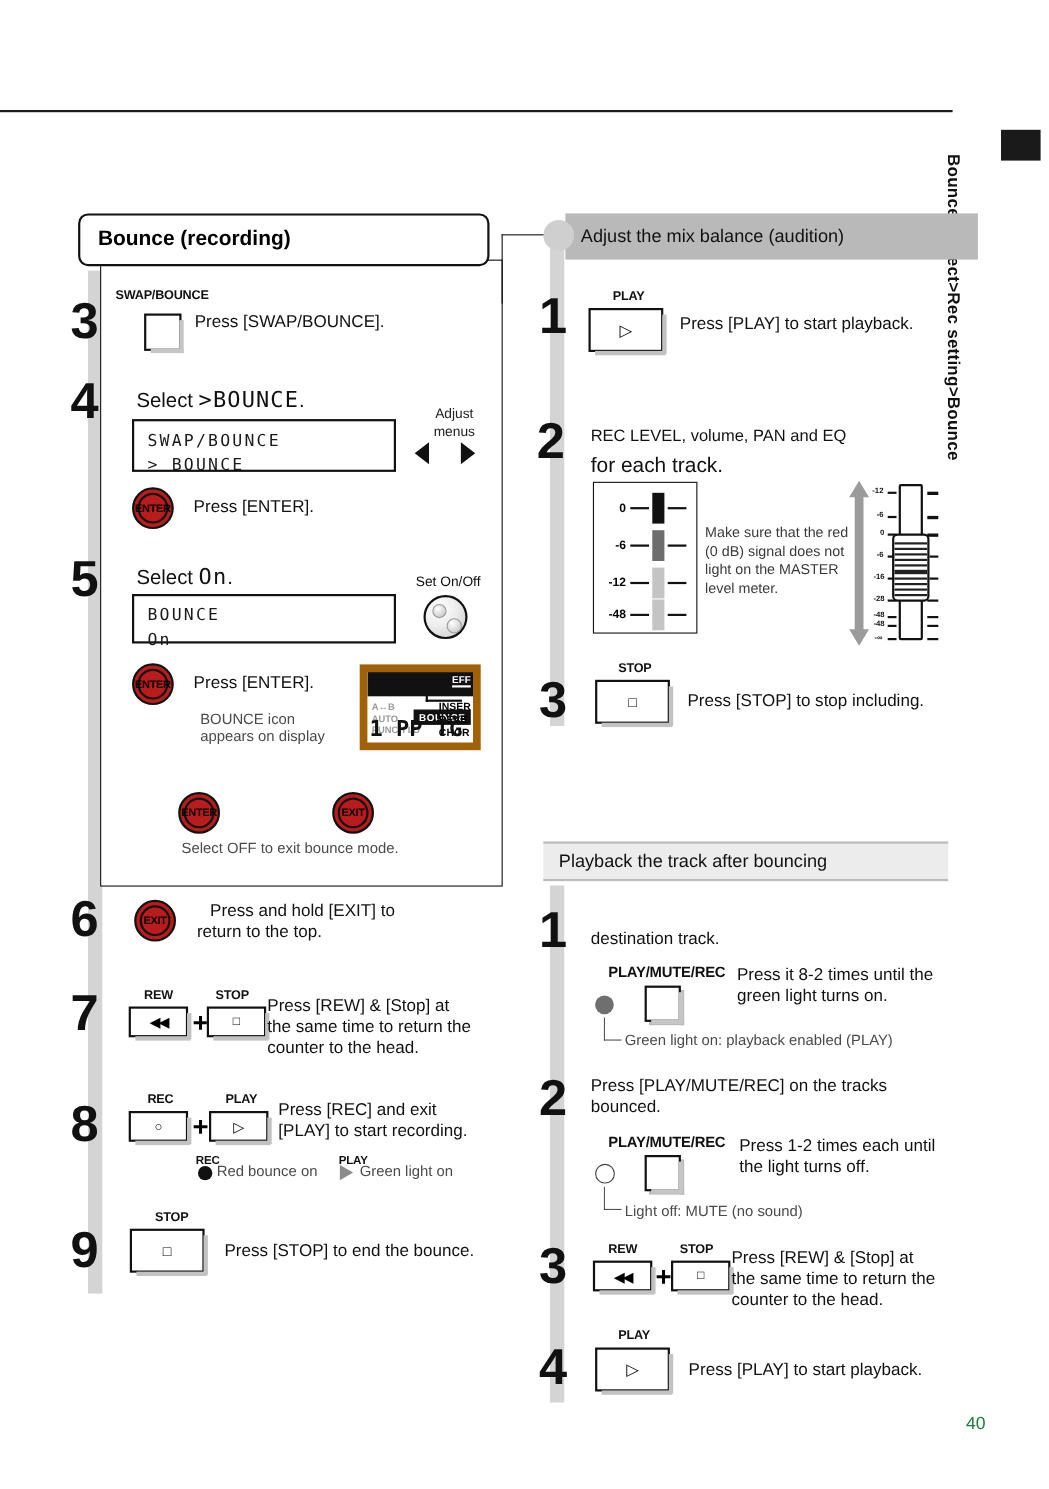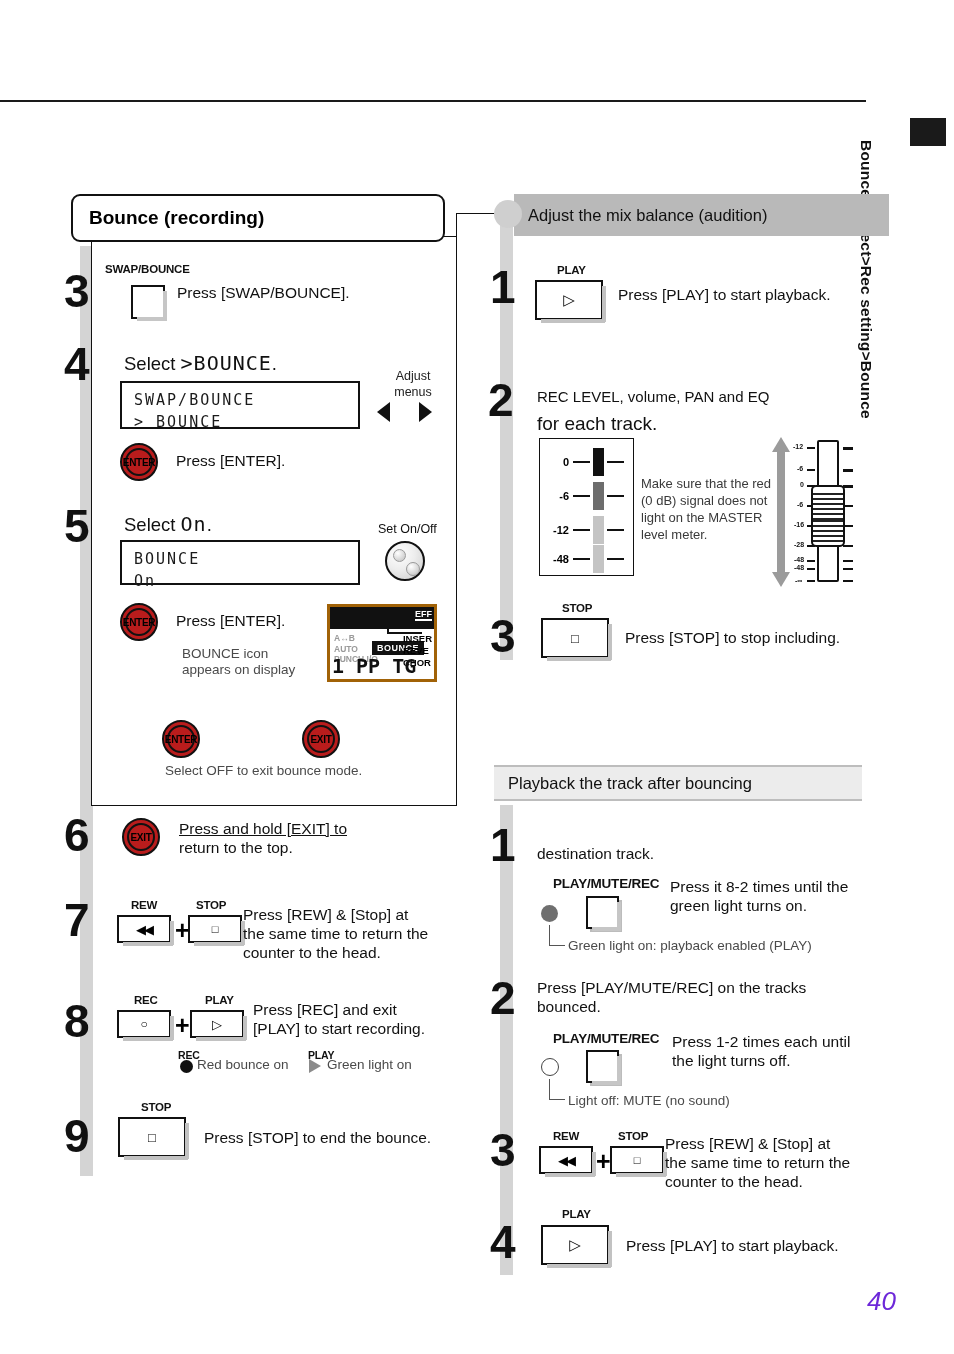--- a/index.html
+++ b/index.html
@@ -103,38 +103,38 @@
 
   
   .fader-arrow{position:absolute;width:18px;}
   .fcap{position:absolute;width:22px;height:92px;border:2px solid #111;background:#fff;box-sizing:border-box;border-radius:2px;}
   .fknob{position:absolute;width:34px;height:62px;border:2.2px solid #111;border-radius:5px;background:#fff;box-sizing:border-box;overflow:hidden;}
   .fknob i{position:absolute;left:0;width:100%;height:2px;background:#222;}
   .ftick{position:absolute;height:2px;background:#111;}
   .fnum{position:absolute;font-size:7px;font-weight:bold;color:#111;}
 
   
-  .disp{position:absolute;border:3px solid #a16207;background:#fff;overflow:hidden;box-sizing:border-box;}
+  .disp{position:absolute;border:7px solid #a16207;background:#fff;overflow:hidden;box-sizing:border-box;}
   .disp .bar{position:absolute;left:0;top:0;width:100%;height:22px;background:#111;}
   .disp .eff{position:absolute;right:2px;top:2px;font-size:9px;font-weight:bold;color:#fff;
      border-bottom:2px solid #fff;letter-spacing:0;}
   .disp .nub{position:absolute;left:55%;top:20px;width:32%;height:5px;border-left:2px solid #111;border-bottom:2px solid #111;}
   .disp .lft{position:absolute;left:4px;top:26px;font-size:8.5px;color:#9a9a9a;font-weight:bold;line-height:1.25;}
   .disp .bnc{position:absolute;left:42px;top:34px;background:#111;color:#fff;font-size:9px;font-weight:bold;padding:2px 5px;letter-spacing:.5px;}
   .disp .rgt{position:absolute;right:2px;top:26px;font-size:9.5px;font-weight:bold;line-height:1.25;text-align:left;}
   .disp .num{position:absolute;left:2px;bottom:1px;font-family:"DejaVu Sans Mono",monospace;
      font-size:20px;font-weight:bold;letter-spacing:0px;color:#111;}
 
   
   .led{position:absolute;border-radius:50%;box-sizing:border-box;}
   .led.filled{background:#6f6f6f;}
   .led.open{background:#fff;border:1.6px solid #444;}
   .led.red{background:#111;}
   .elbow{position:absolute;border-left:1.6px solid #555;border-bottom:1.6px solid #555;}
-  .pagenum{position:absolute;right:58px;top:1286px;font-size:26px;color:#6d28d9;font-style:italic;}
+  .pagenum{position:absolute;right:58px;top:1286px;font-size:16px;color:#15803d;}
 </style>
 </head>
 <body>
 
 <div class="page">
 
   <div class="top-rule"></div>
 
   <div class="side-tab"></div>
   <div class="side-label">Bounce/Project&gt;Rec setting&gt;Bounce</div>
@@ -219,21 +219,21 @@
   </div>
   <div class="rbtn" style="left:302px;top:720px;">
     <b>EXIT</b>
   </div>
   <div class="btxt gray" style="left:165px;top:762px;">Select OFF to exit bounce mode.</div>
 
   <div class="stepnum" style="left:64px;top:812px;">6</div>
   <div class="rbtn" style="left:122px;top:818px;">
     <b>EXIT</b>
   </div>
-  <div class="btxt" style="left:179px;top:819px;text-decoration:underline;">Press and hold [EXIT] to</div>
+  <div class="btxt" style="left:191px;top:819px;">Press and hold [EXIT] to</div>
   <div class="btxt" style="left:179px;top:838px;">return to the top.</div>
 
   <div class="stepnum" style="left:64px;top:897px;">7</div>
   <div class="cap" style="left:131px;top:899px;">REW</div>
   <div class="tbtn" style="left:117px;top:915px;width:54px;height:28px;">
     <span style="font-size:13px;letter-spacing:-2px;">◀◀</span>
     <div class="sh-r"></div>
     <div class="sh-b"></div>
   </div>
   <div class="plus" style="left:175px;top:918px;">+</div>

